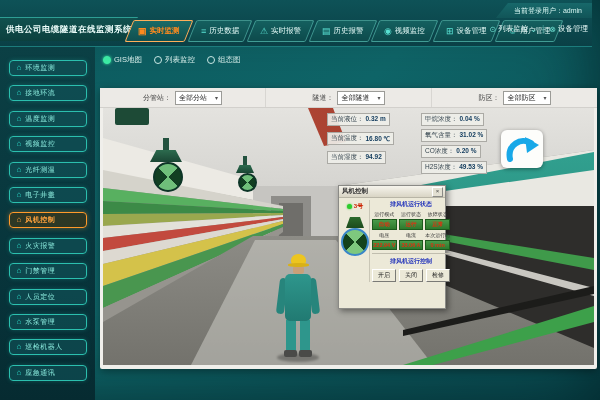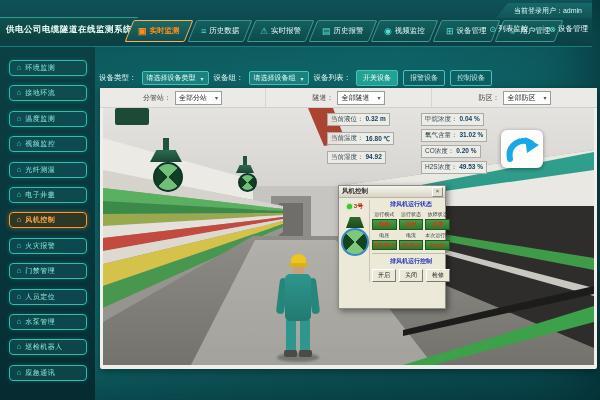--- a/index.html
+++ b/index.html
@@ -316,42 +316,38 @@
       </div>
 
       <div class="side-btn">
         <span class="s-ico">⌂</span>
         <span class="s-lab">应急通讯</span>
       </div>
     </div>
 
   <div class="main">
 
-
-    <div class="ctrl-row">
-      <span class="c-lab">设备类型：</span>
-      <span class="select">
-        <span class="sel-val">请选择设备类型</span>
-        <span class="caret">▾</span>
-      </span>
-      <span class="c-lab">设备组：</span>
-      <span class="select">
-        <span class="sel-val">请选择设备组</span>
-        <span class="caret">▾</span>
-      </span>
-      <span class="c-lab">设备列表：</span>
-      <span class="dev-btns">
-
-          <span class="dev-btn active">开关设备</span>
-
-          <span class="dev-btn">报警设备</span>
-
-          <span class="dev-btn">控制设备</span>
+    <div class="radio-row">
+
+        <span class="radio selected">
+          <span class="dot"></span>
+          <span class="r-lab">GIS地图</span>
         </span>
-    </div>
+
+        <span class="radio">
+          <span class="dot"></span>
+          <span class="r-lab">列表监控</span>
+        </span>
+
+        <span class="radio">
+          <span class="dot"></span>
+          <span class="r-lab">组态图</span>
+        </span>
+      </div>
+
 
     <div class="panel">
       <div class="filter-row">
 
           <div class="f-cell">
             <span class="f-lab">分管站：</span>
             <span class="f-sel">
               <span class="f-val">全部分站</span>
               <span class="f-car">▾</span>
             </span>

